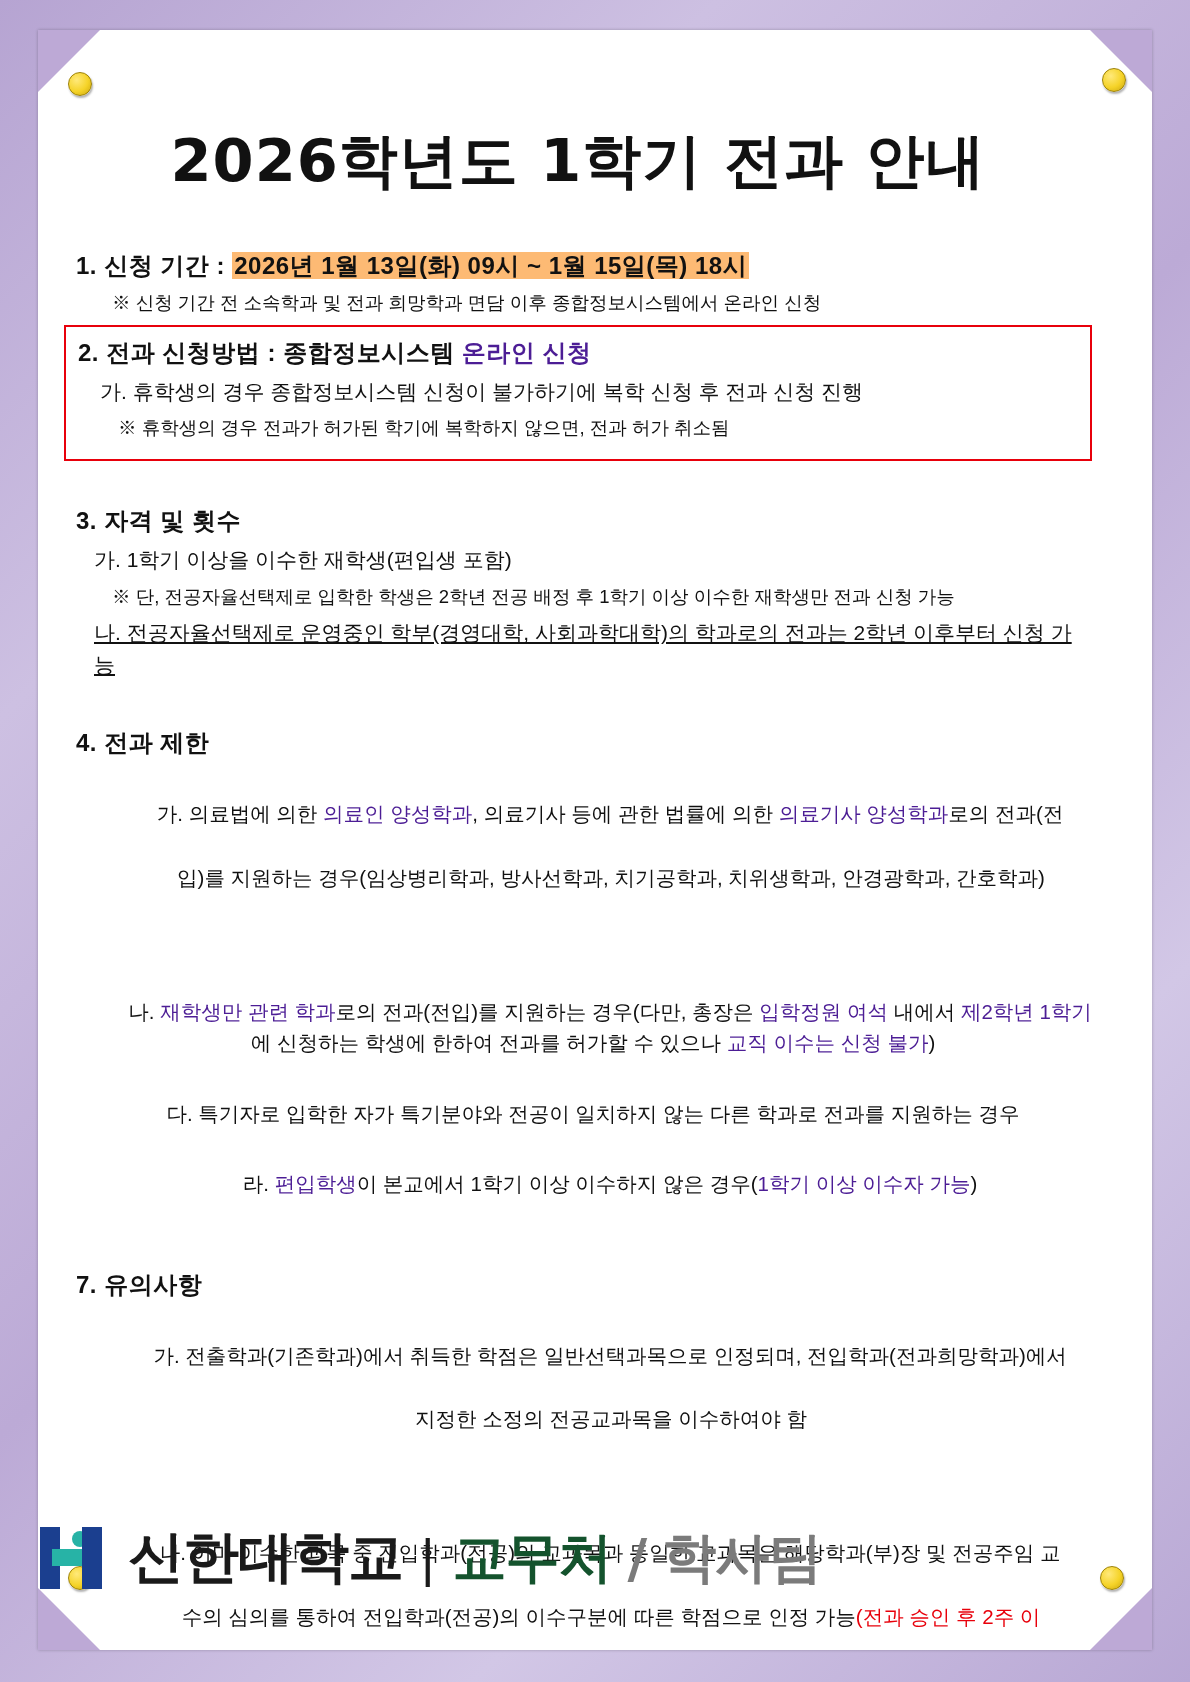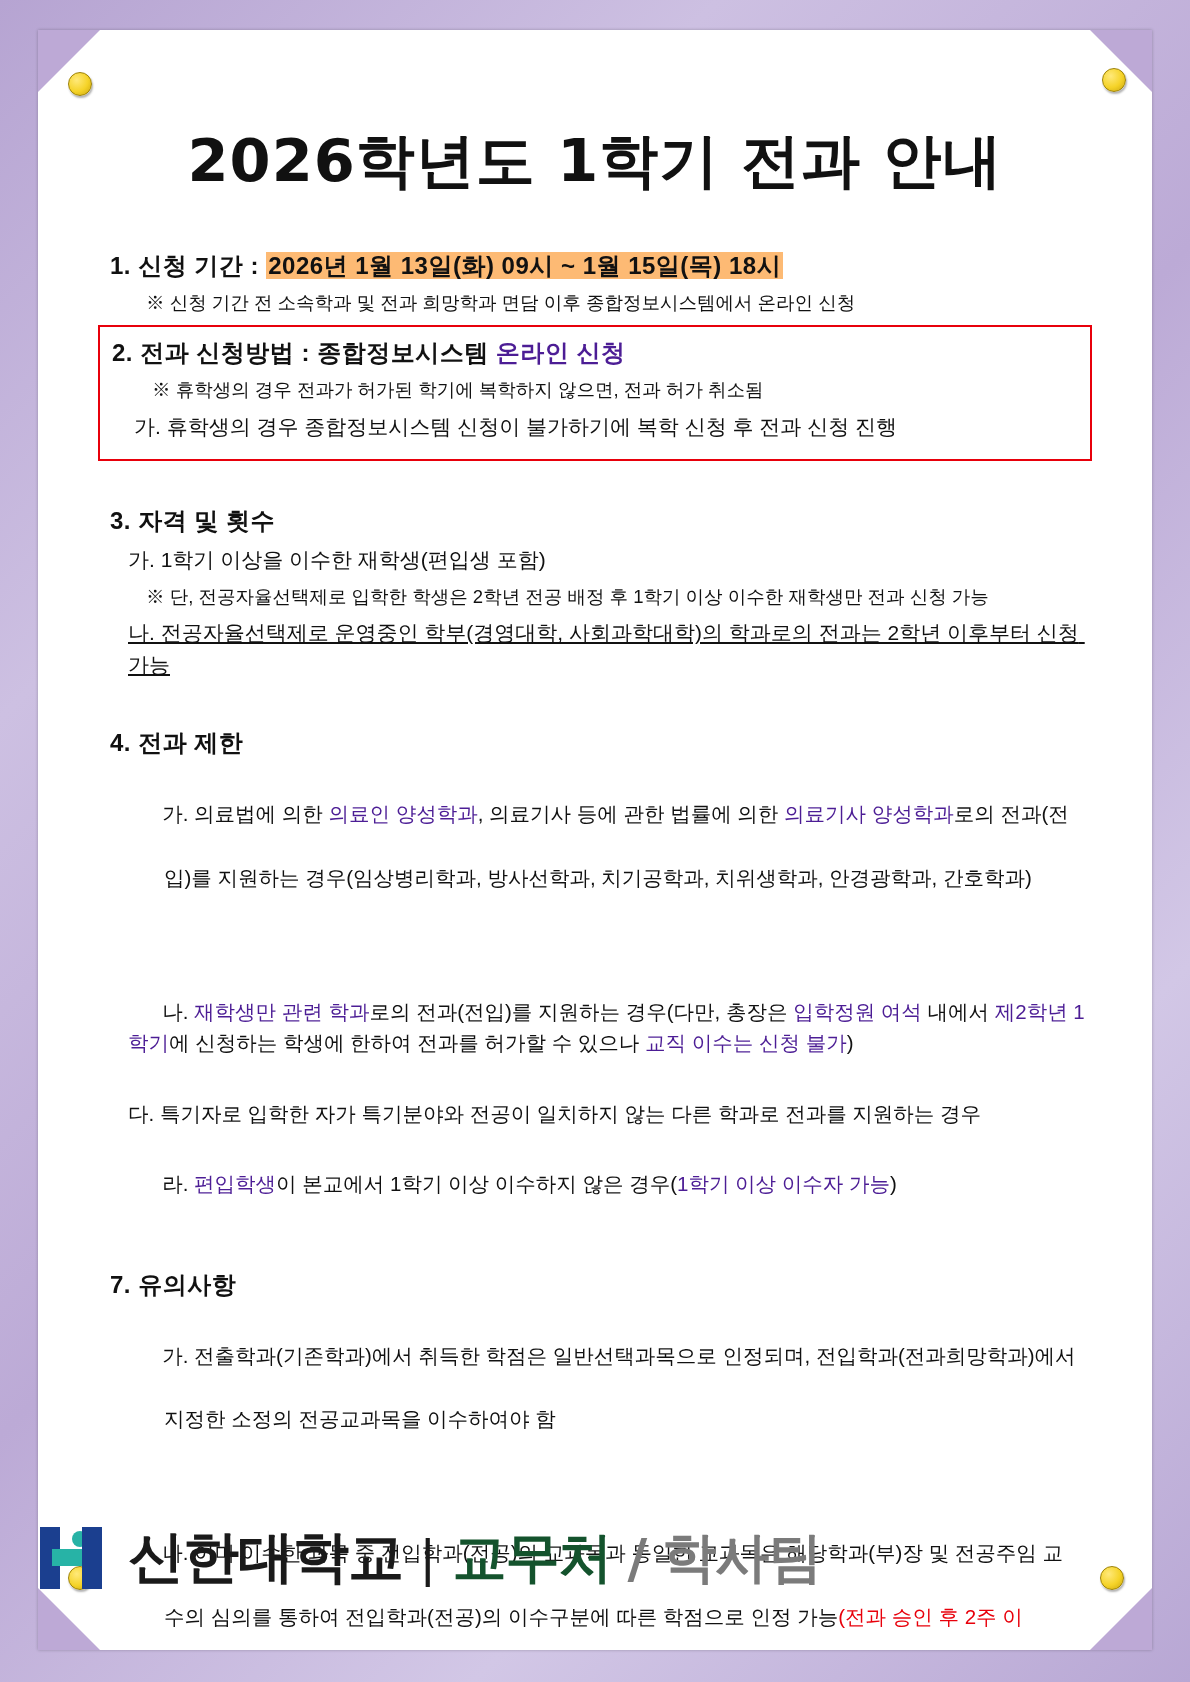--- a/index.html
+++ b/index.html
@@ -61,21 +61,21 @@
   .pin.p4 { left: 1100px; top: 1566px; }
 
   
   .content {
     position: absolute;
     left: 38px;
     top: 30px;
     width: 1114px;
     height: 1620px;
     box-sizing: border-box;
-    padding: 92px 60px 20px 60px;
+    padding: 92px 60px 20px 26px;
   }
 
   h1.title {
     margin: 0;
     text-align: center;
     font-size: 59px;
     font-weight: bold;
     letter-spacing: 1px;
     color: #111;
     font-family: "DejaVu Sans", sans-serif;
@@ -125,20 +125,21 @@
   .gap-lg { height: 26px; }
   .gap-md { height: 16px; }
 
   .body-line {
     font-size: 20.5px;
     line-height: 1.55;
     color: #111;
     margin: 7px 0 7px 30px;
     text-indent: 0;
     white-space: pre-wrap;
+    text-align: center;
   }
   .body-line .cont { display: block; margin-left: 36px; }
 
   
   .footer {
     position: absolute;
     left: 0;
     right: 0;
     bottom: 54px;
     display: flex;
@@ -208,22 +209,22 @@
     <div class="heading">
       <span>1. 신청 기간 : </span><span class="hl">2026년 1월 13일(화) 09시 ~ 1월 15일(목) 18시</span>
     </div>
     <div class="line small indent2">※ 신청 기간 전 소속학과 및 전과 희망학과 면담 이후 종합정보시스템에서 온라인 신청</div>
   </div>
 
   <div class="redbox">
     <div class="heading">
       <span>2. 전과 신청방법 : 종합정보시스템 </span><span class="blue">온라인 신청</span>
     </div>
+    <div class="line indent1">가. 휴학생의 경우 종합정보시스템 신청이 불가하기에 복학 신청 후 전과 신청 진행</div>
     <div class="line small indent2">※ 휴학생의 경우 전과가 허가된 학기에 복학하지 않으면, 전과 허가 취소됨</div>
-    <div class="line indent1">가. 휴학생의 경우 종합정보시스템 신청이 불가하기에 복학 신청 후 전과 신청 진행</div>
   </div>
 
   <div class="gap-lg"></div>
 
   <div class="sec">
     <div class="heading">3. 자격 및 횟수</div>
     <div class="line indent1">가. 1학기 이상을 이수한 재학생(편입생 포함)</div>
     <div class="line small indent2">※ 단, 전공자율선택제로 입학한 학생은 2학년 전공 배정 후 1학기 이상 이수한 재학생만 전과 신청 가능</div>
     <div class="line indent1 ul">나. 전공자율선택제로 운영중인 학부(경영대학, 사회과학대학)의 학과로의 전과는 2학년 이후부터 신청 가능</div>
   </div>

